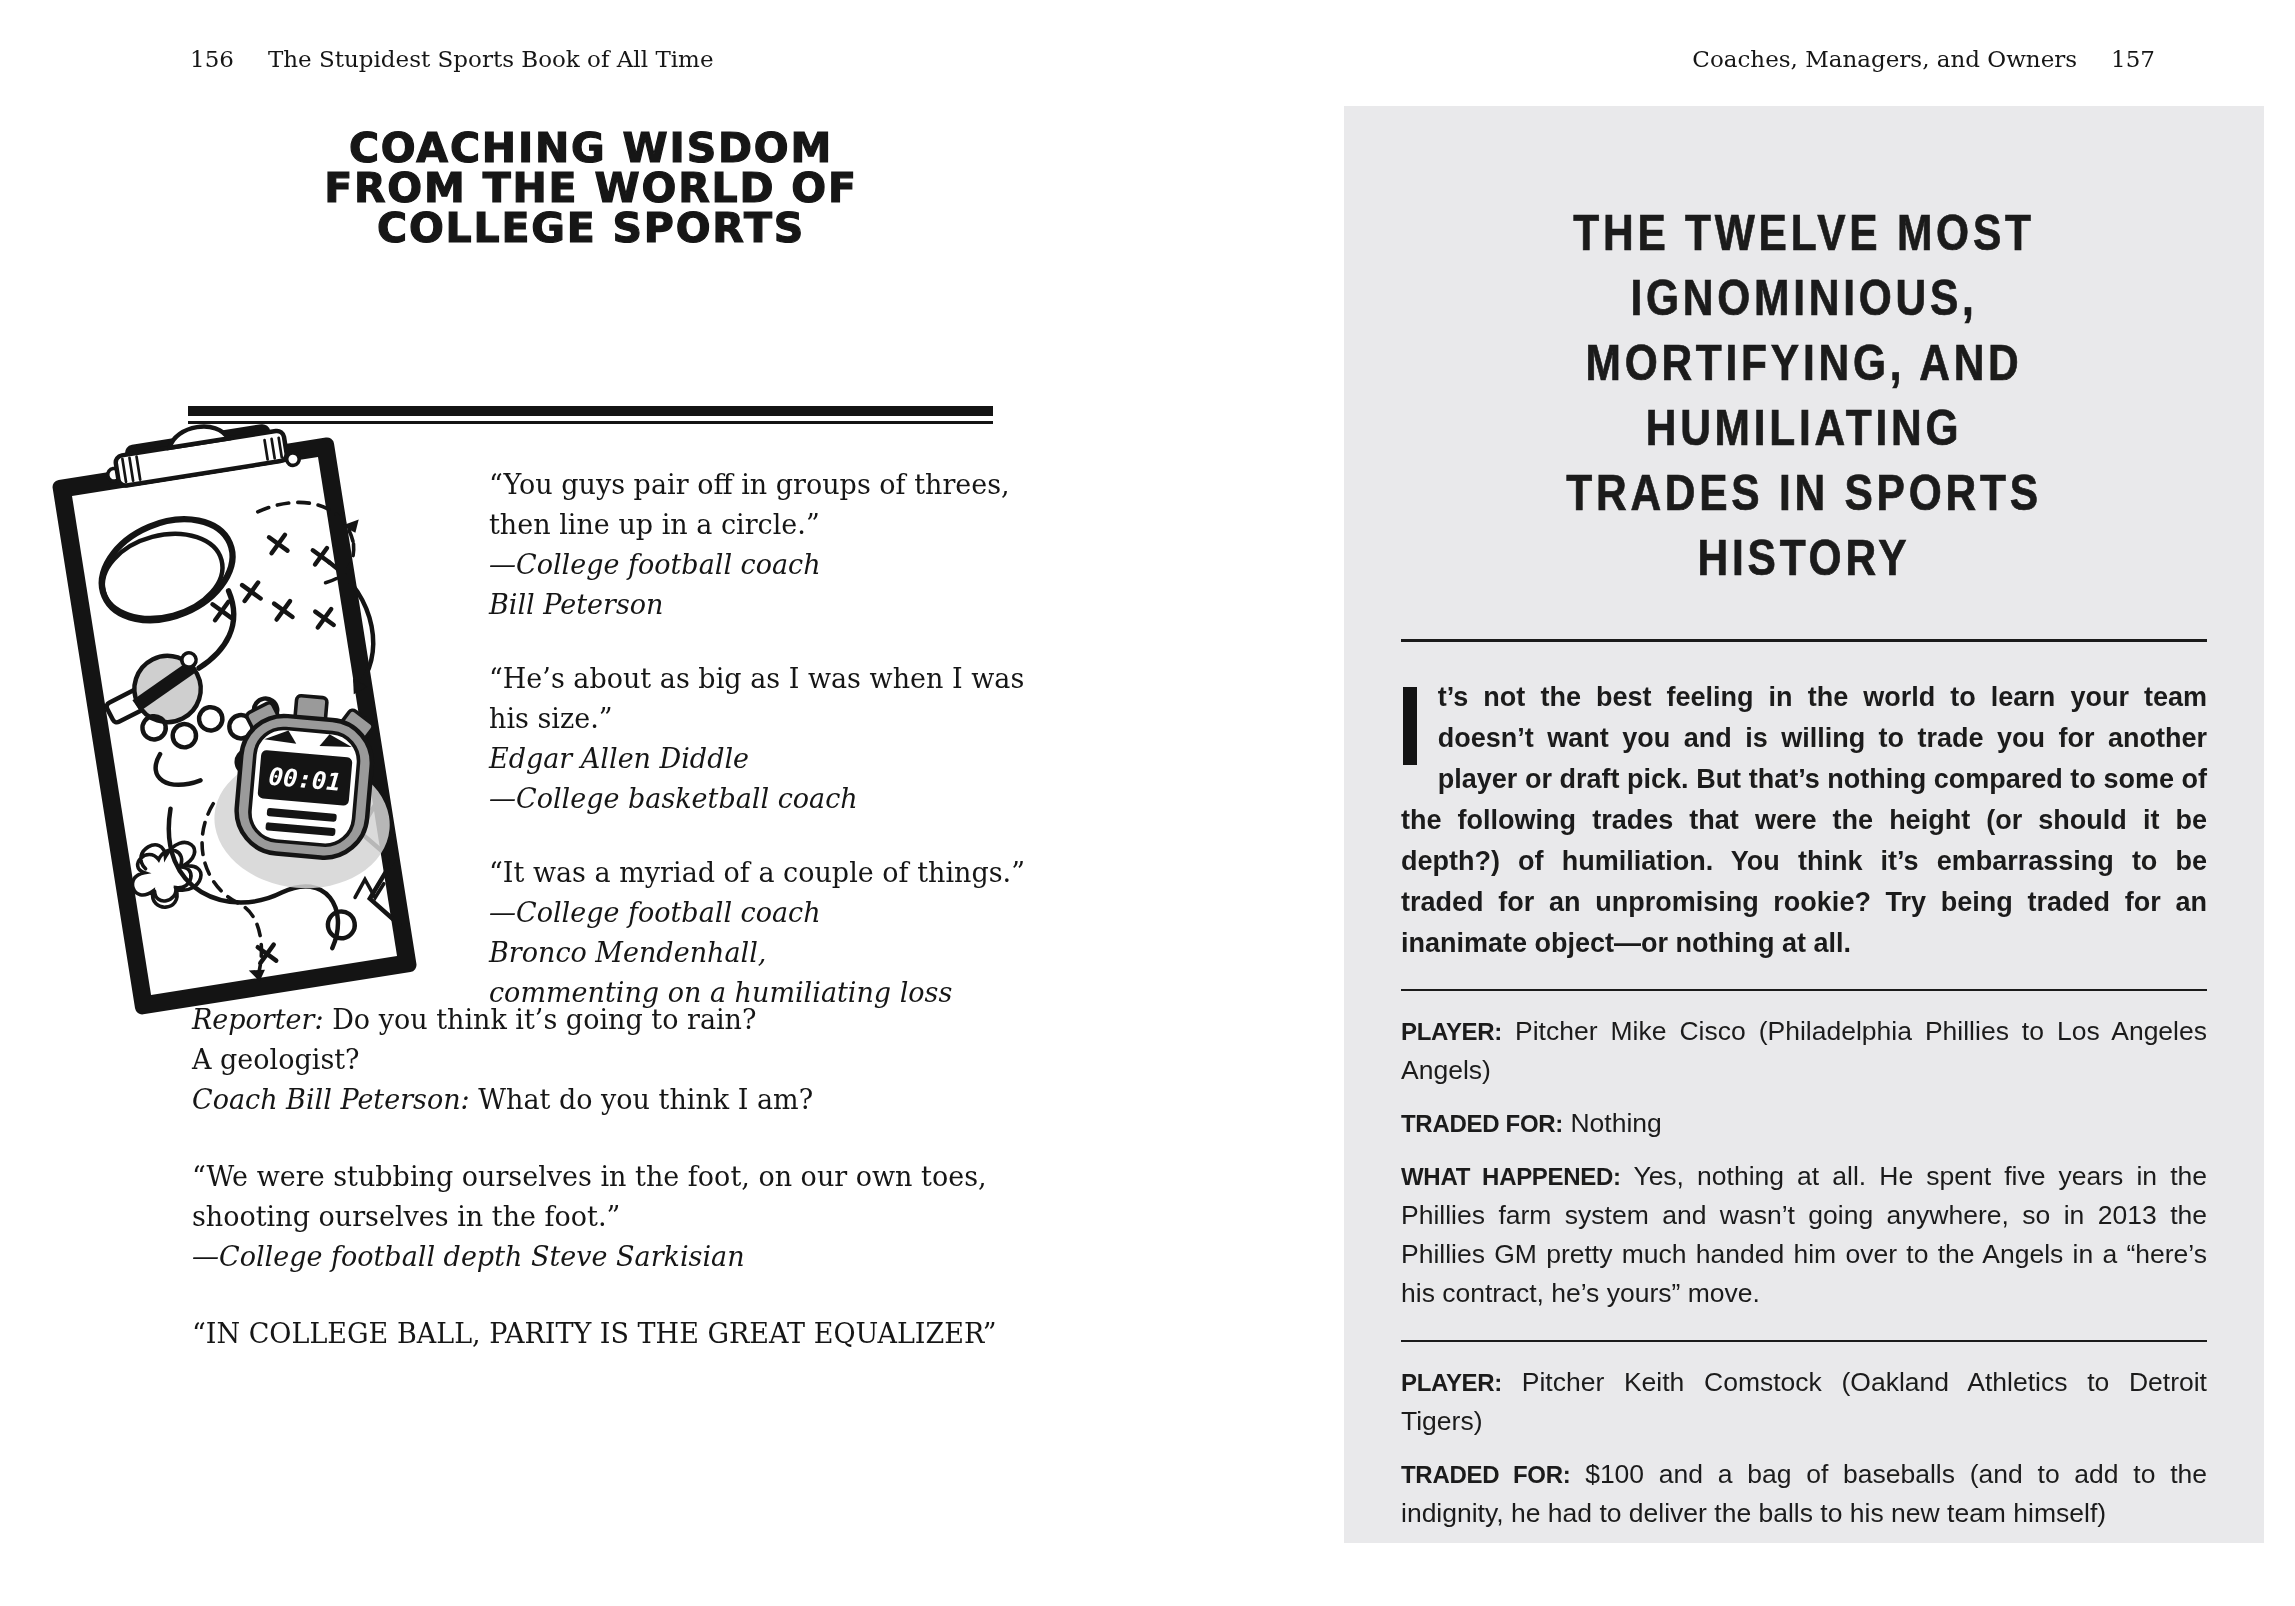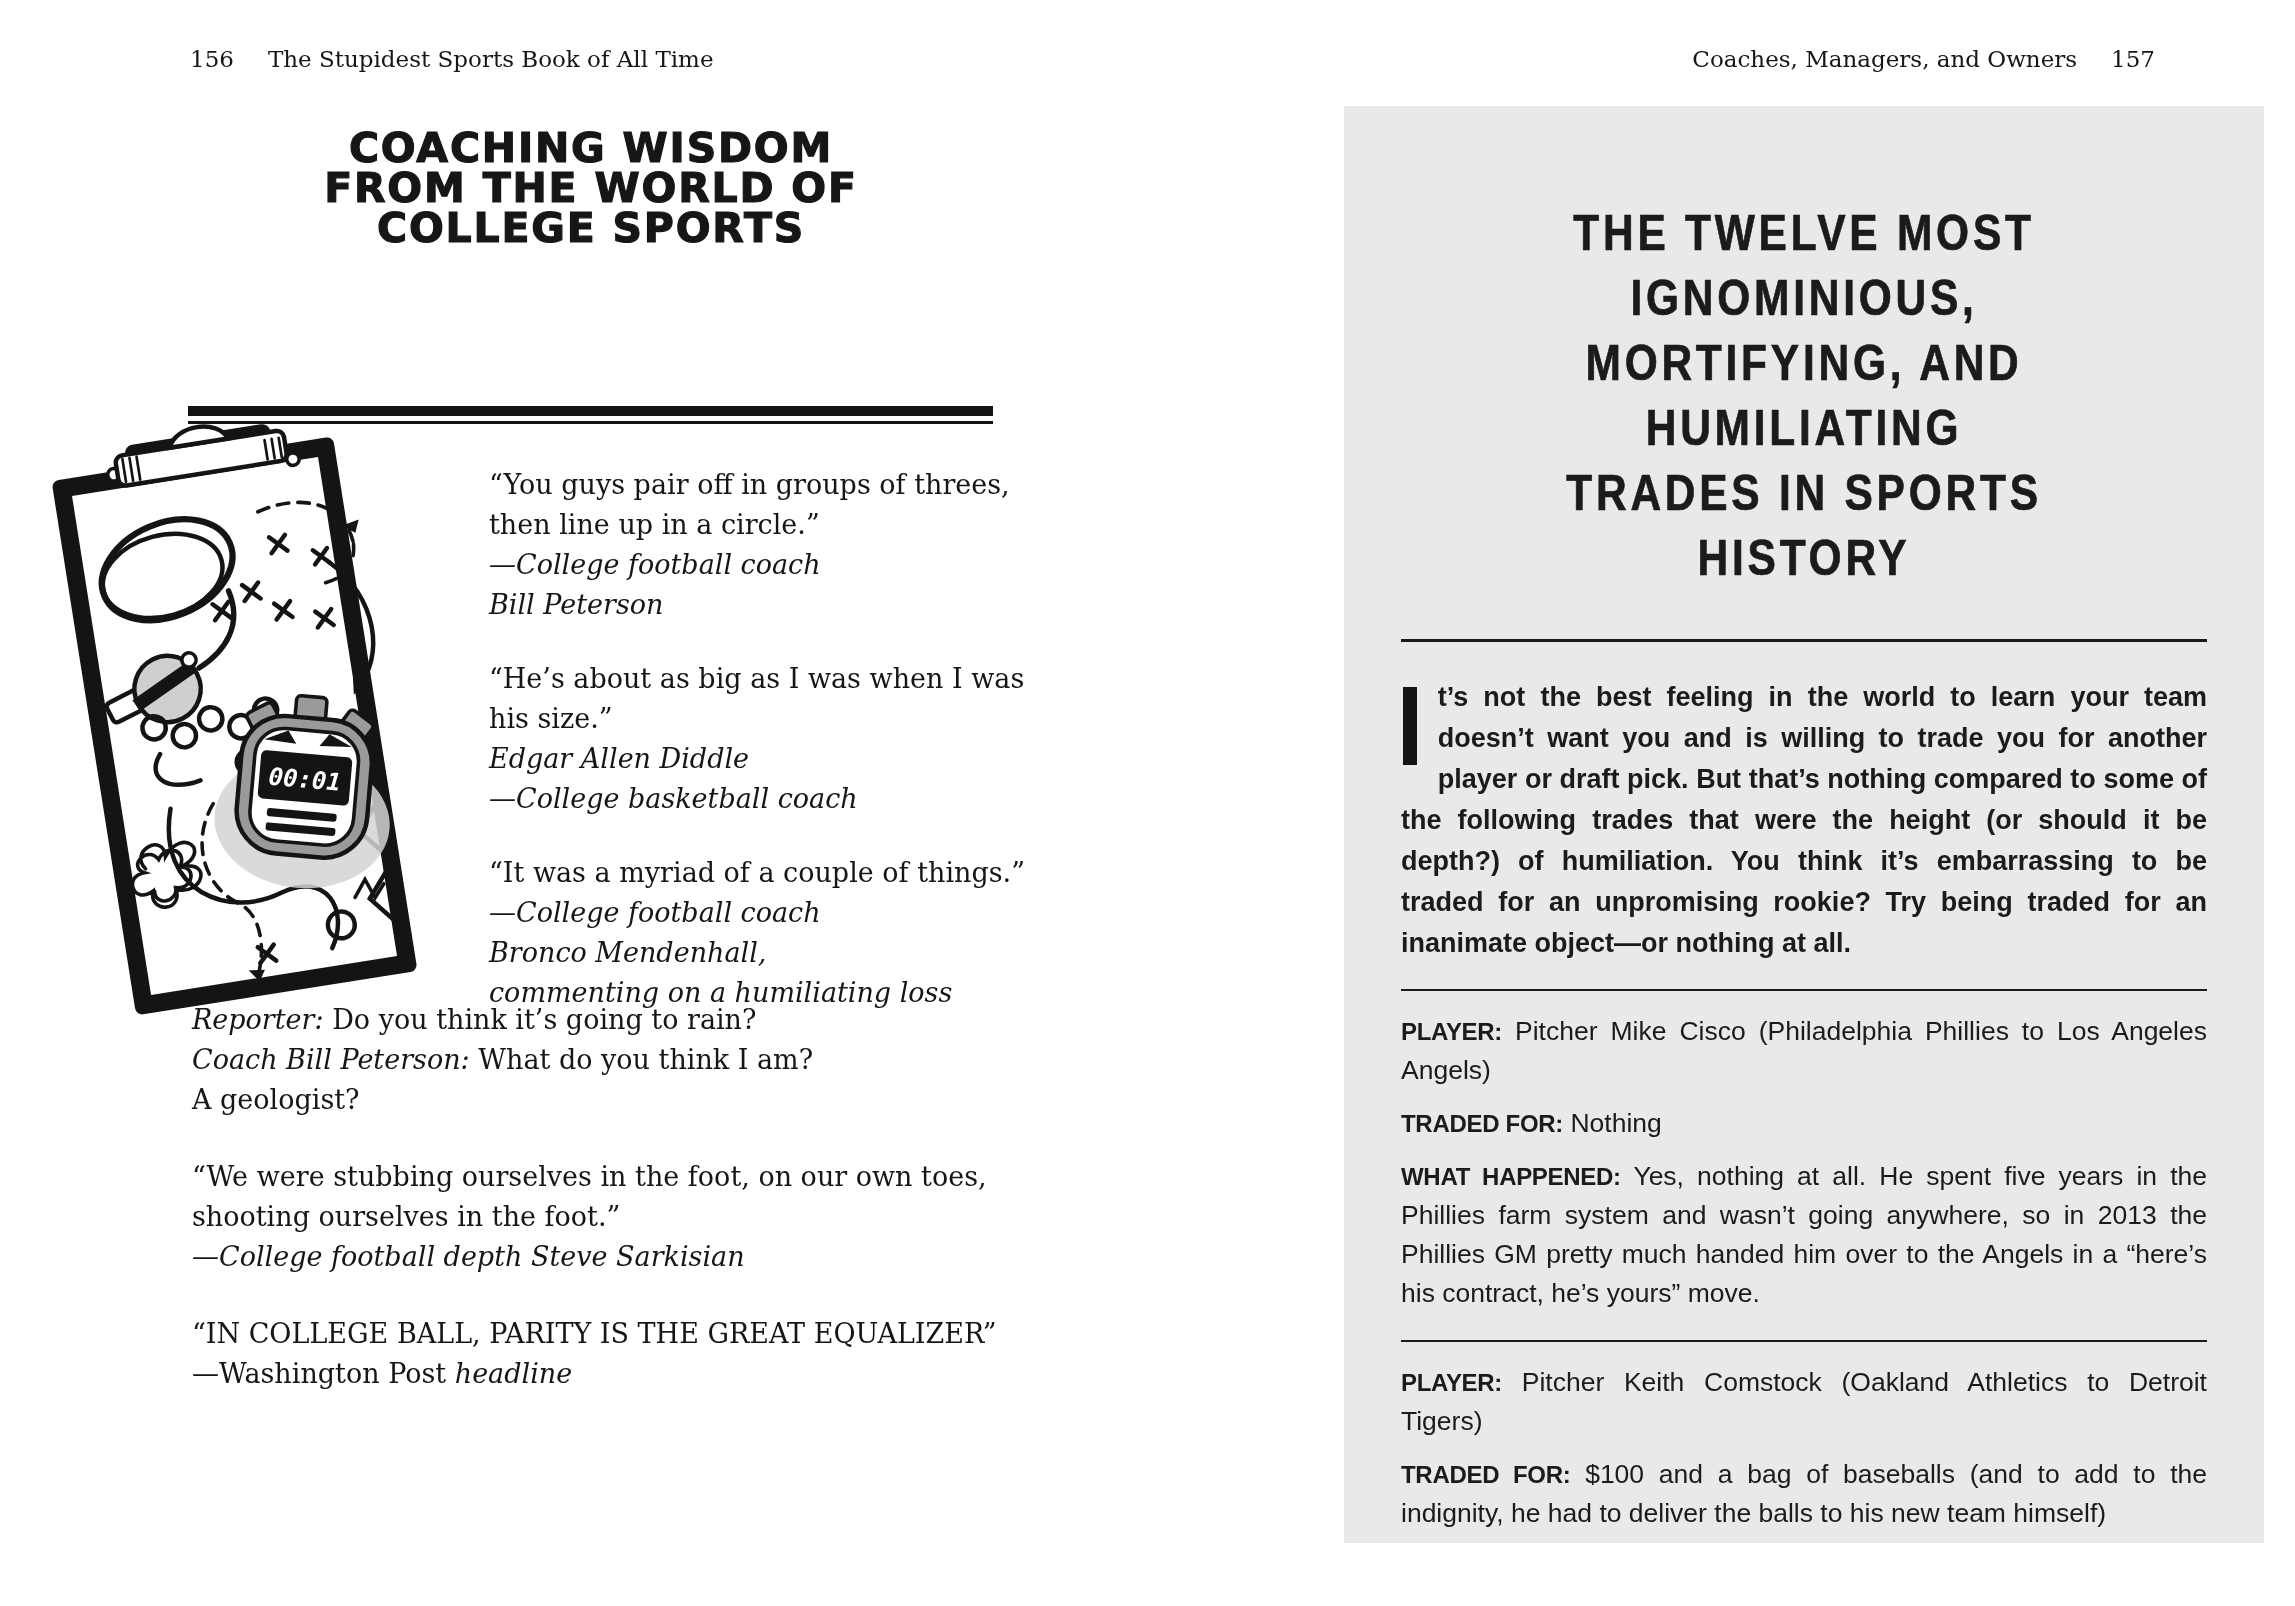--- a/index.html
+++ b/index.html
@@ -195,30 +195,29 @@
     <div class="q-text">“It was a myriad of a couple of things.”</div>
     <div class="q-attr">—College football coach</div>
     <div class="q-attr">Bronco Mendenhall,</div>
     <div class="q-attr">commenting on a humiliating loss</div>
   </div>
 </div>
 
 <div class="lower-col">
   <div class="dialogue">
     <div class="dlg-line"><span class="spk">Reporter:</span><span> Do you think it’s going to rain?</span></div>
+    <div class="dlg-line"><span class="spk"></span><span>A geologist?</span></div>
     <div class="dlg-line"><span class="spk">Coach Bill Peterson:</span><span> What do you think I am?</span></div>
-    <div class="dlg-line"><span class="spk"></span><span>A geologist?</span></div>
   </div>
   <div class="lower-quote">
     <div class="q-text">“We were stubbing ourselves in the foot, on our own toes, shooting ourselves in the foot.”</div>
     <div class="q-attr">—College football depth Steve Sarkisian</div>
   </div>
   <div class="lower-quote">
     <div class="q-text">“IN COLLEGE BALL, PARITY IS THE GREAT EQUALIZER”</div>
-    <div class="q-attr"><span class="attr-roman">—Washington Post </span><span class="attr-ital">headline</span></div>
   </div>
 </div>
 
 <div class="running-head rh-right">
   <span>Coaches, Managers, and Owners</span><span class="rh-num">157</span>
 </div>
 
 <div class="panel">
   <div class="panel-inner">
     <h2 class="rp-title">

